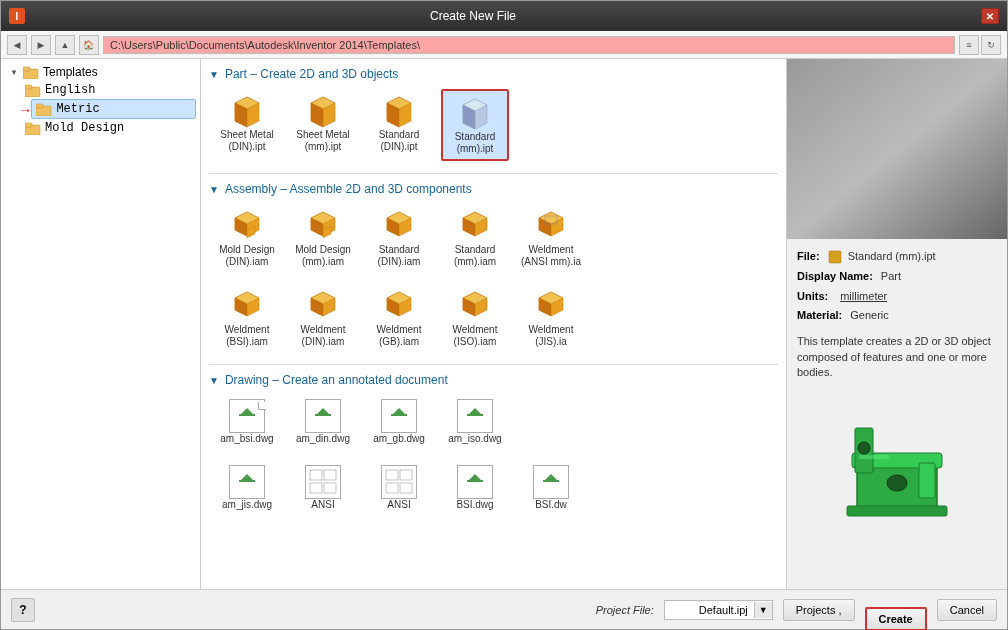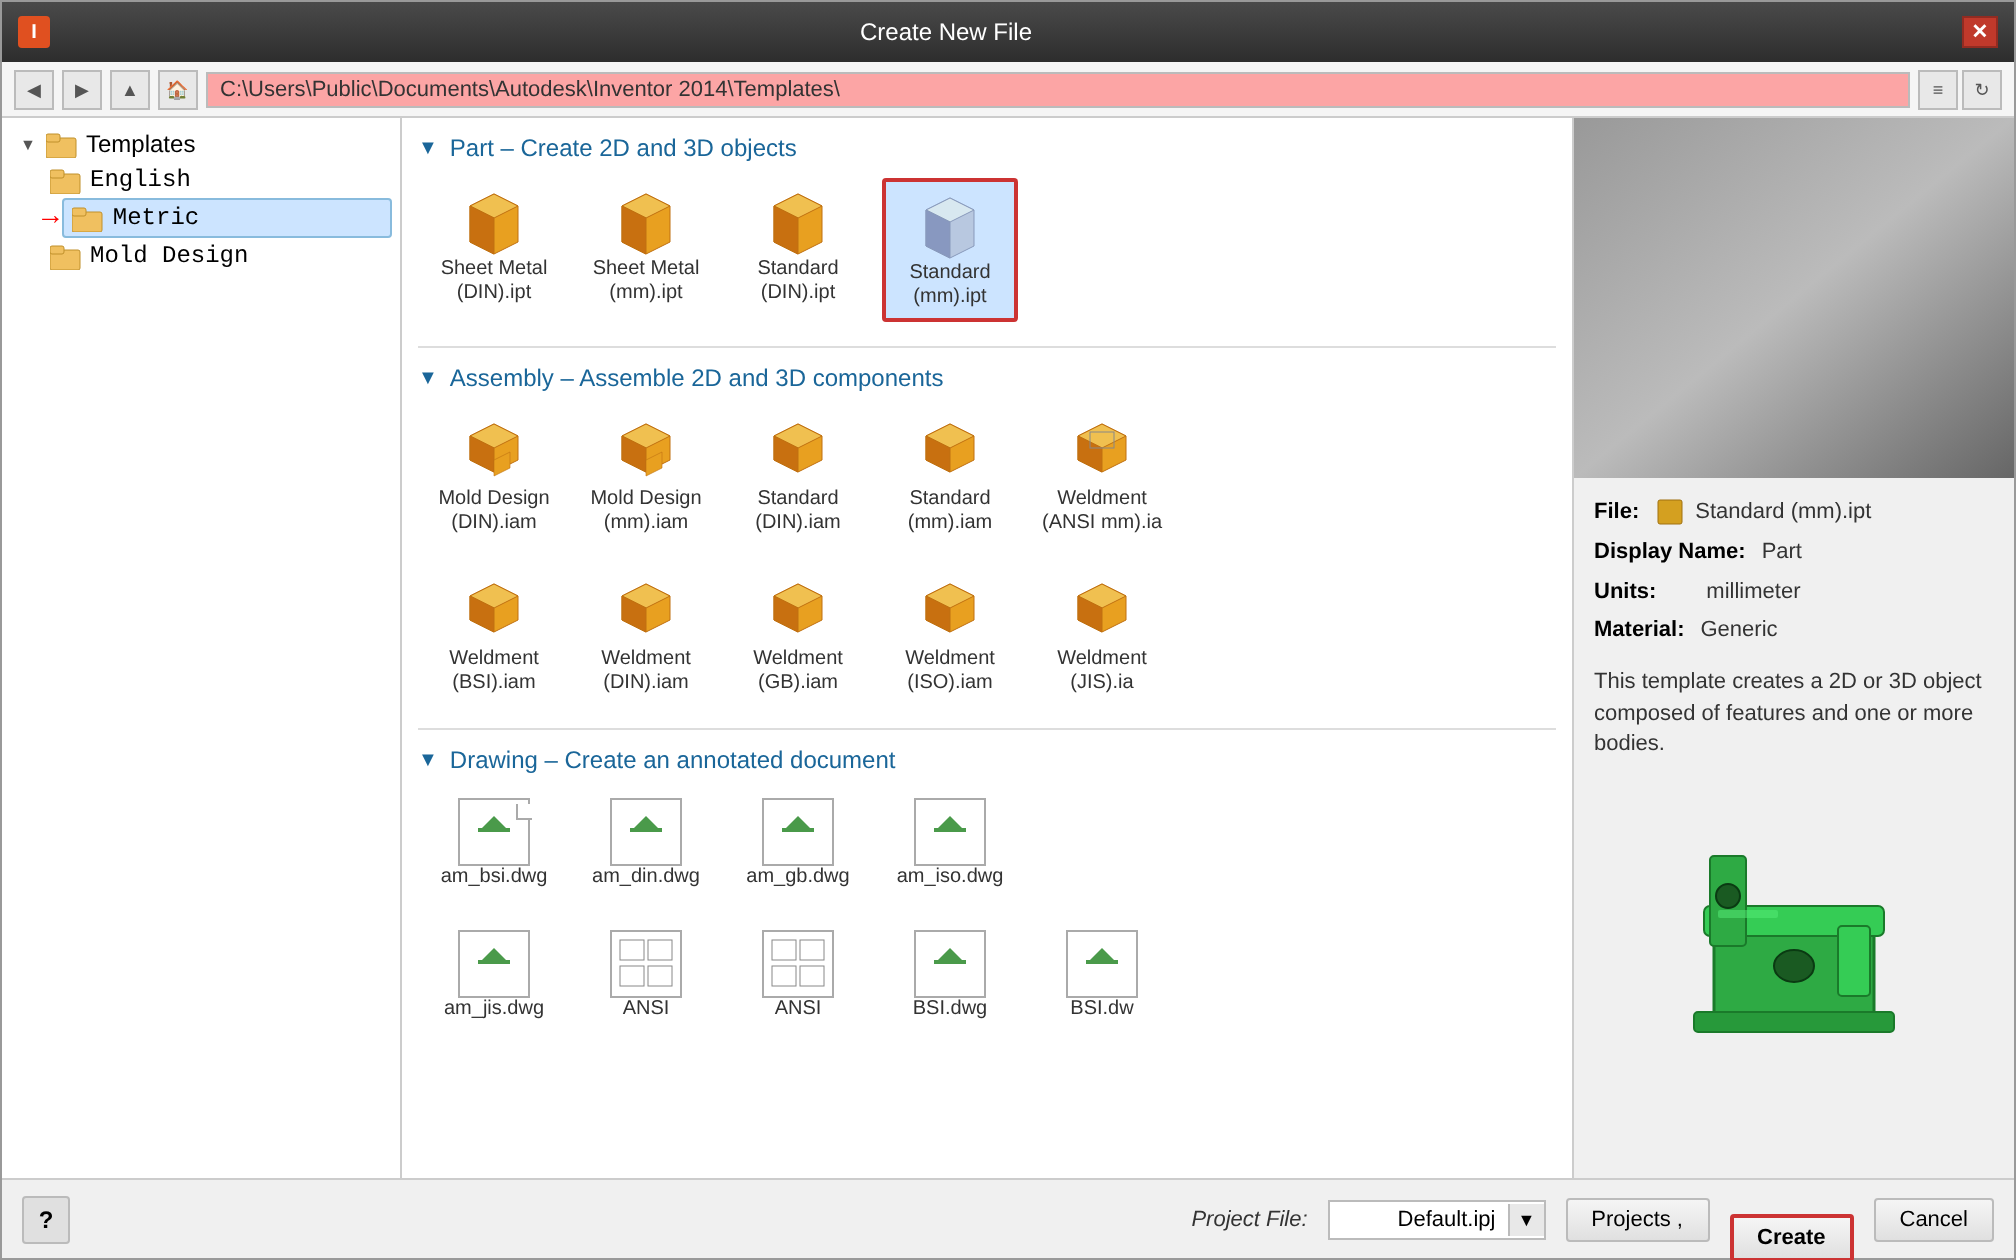--- a/index.html
+++ b/index.html
@@ -654,21 +654,21 @@
             </svg>
           </span>
           <span class="value" style="margin-left:2px;">Standard (mm).ipt</span>
         </div>
         <div class="row">
           <span class="label">Display Name:</span>
           <span class="value" style="margin-left:4px;">Part</span>
         </div>
         <div class="row">
           <span class="label">Units:</span>
-          <span class="value" style="margin-left:21px;">millimeter</span>
+          <span class="value" style="margin-left:8px;text-decoration:underline;">millimeter</span>
         </div>
         <div class="row">
           <span class="label">Material:</span>
           <span class="value" style="margin-left:4px;">Generic</span>
         </div>
       </div>
       <div class="preview-description">This template creates a 2D or 3D object composed of features and one or more bodies.</div>
 
       <div class="preview-3d">
         <svg width="140" height="140" viewBox="0 0 140 140">

